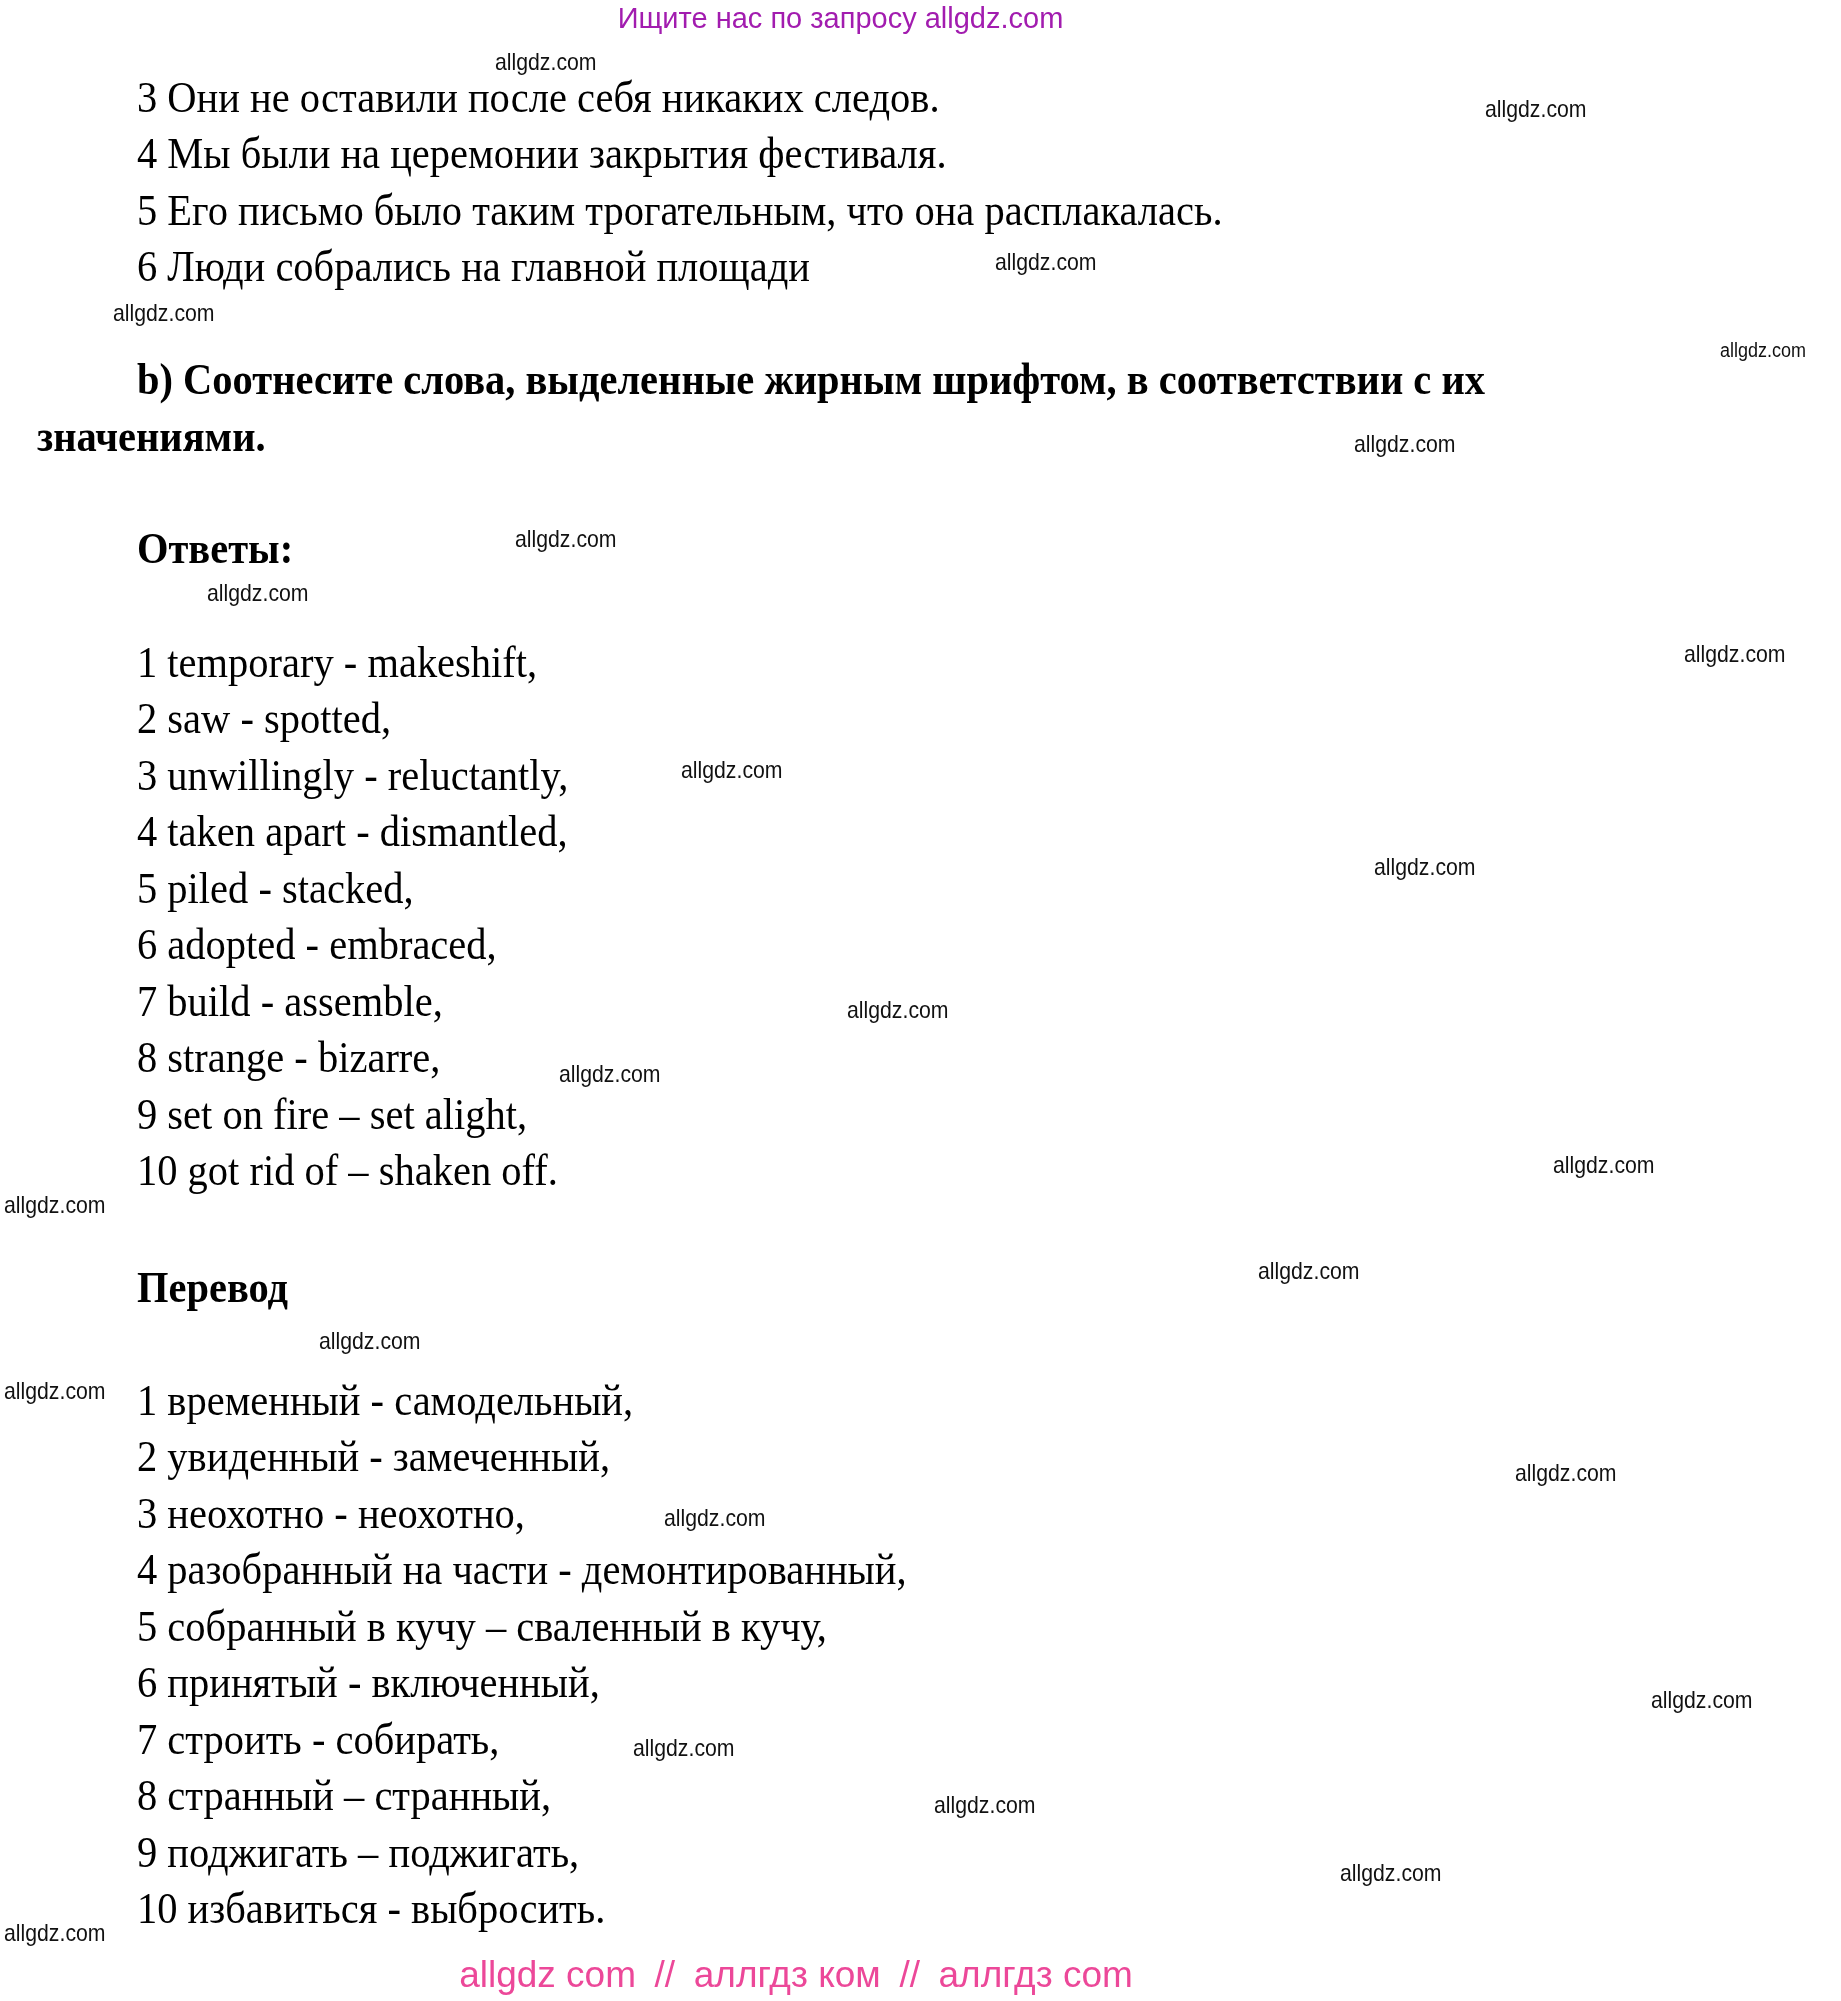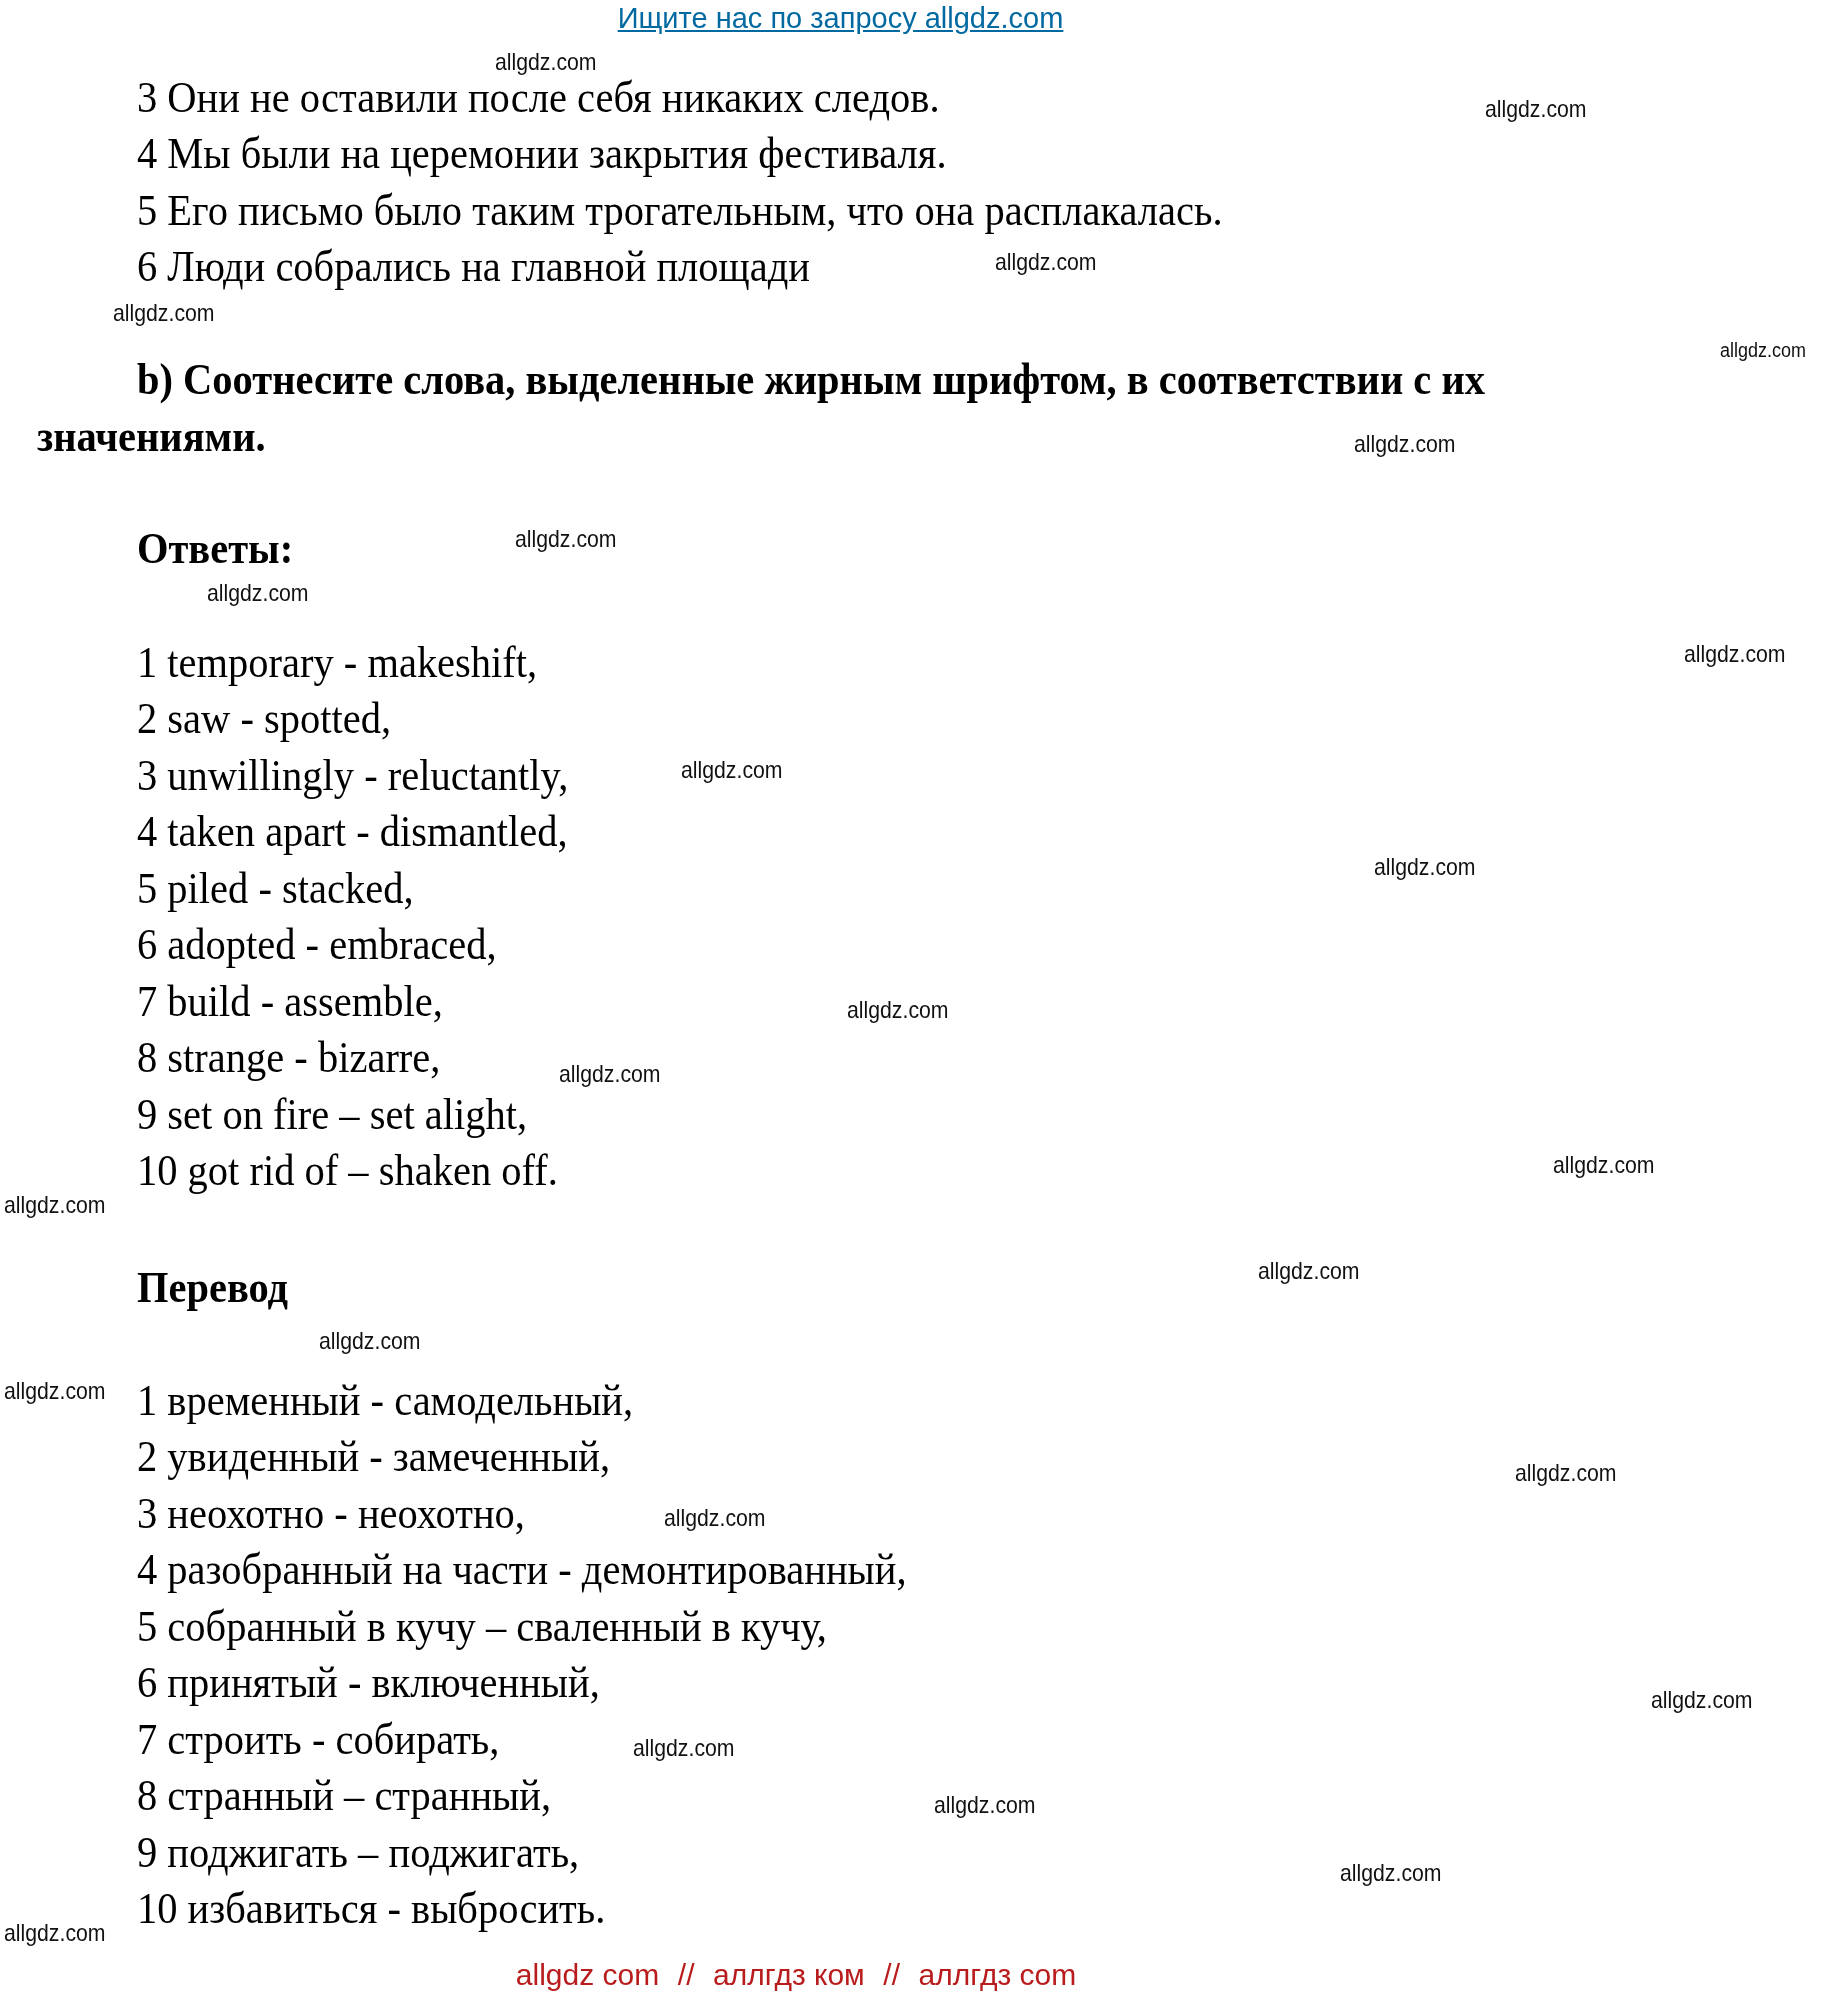--- a/index.html
+++ b/index.html
@@ -1,23 +1,23 @@
 <!DOCTYPE html>
 <html style="font-size:13.5px"><head>
 <meta charset="utf-8">
 <style>
   html, body { margin:0; padding:0; background:#ffffff; }
   body { width:1842px; height:2001px; position:relative; overflow:hidden; }
   .abs { position:absolute; white-space:nowrap; }
-  .header { left:0; width:1681px; top:0; text-align:center; font-family:"Liberation Sans", sans-serif; font-size:29px; color:#0369a1; line-height:37px;text-decoration:underline; }
+  .header { left:0; width:1681px; top:0; text-align:center; font-family:"Liberation Sans", sans-serif; font-size:29px; color:#a21caf; line-height:37px; }
   .serif { font-family:"Liberation Serif", serif; color:#000; font-size:44px; line-height:51px; transform:scaleX(0.92); transform-origin:left center; }
   .bold { font-weight:bold; }
   .wm { font-family:"Liberation Sans", sans-serif; font-size:23.6px; color:#111; line-height:29px; transform:scaleX(0.9); transform-origin:left center; }
   .wm-small { font-size:20px; }
-  .footer { left:0; width:1592px; top:1956px; text-align:center; font-family:"Liberation Sans", sans-serif; font-size:30px; color:#b91c1c; line-height:37px; }
+  .footer { left:0; width:1592px; top:1956px; text-align:center; font-family:"Liberation Sans", sans-serif; font-size:37px; color:#ec4899; line-height:37px; }
   .footer span.sep { margin:0 18.6px; }
 </style>
 </head>
 <body>
 
 <div class="abs header">Ищите нас по запросу allgdz.com</div>
 
 <div class="abs serif" style="left:137px; top:72px;">3 Они не оставили после себя никаких следов.</div>
 <div class="abs serif" style="left:137px; top:128px;">4 Мы были на церемонии закрытия фестиваля.</div>
 <div class="abs serif" style="left:137px; top:185px;">5 Его письмо было таким трогательным, что она расплакалась.</div>

